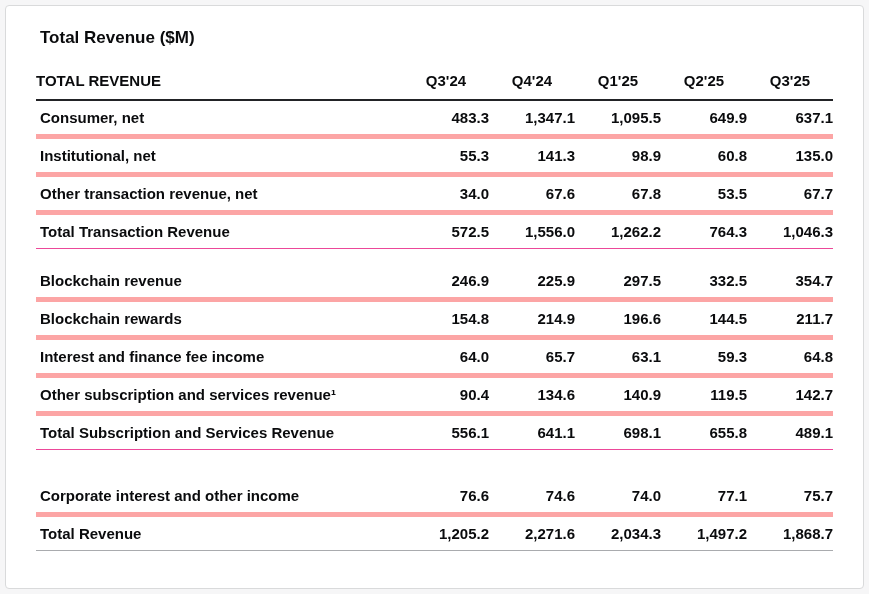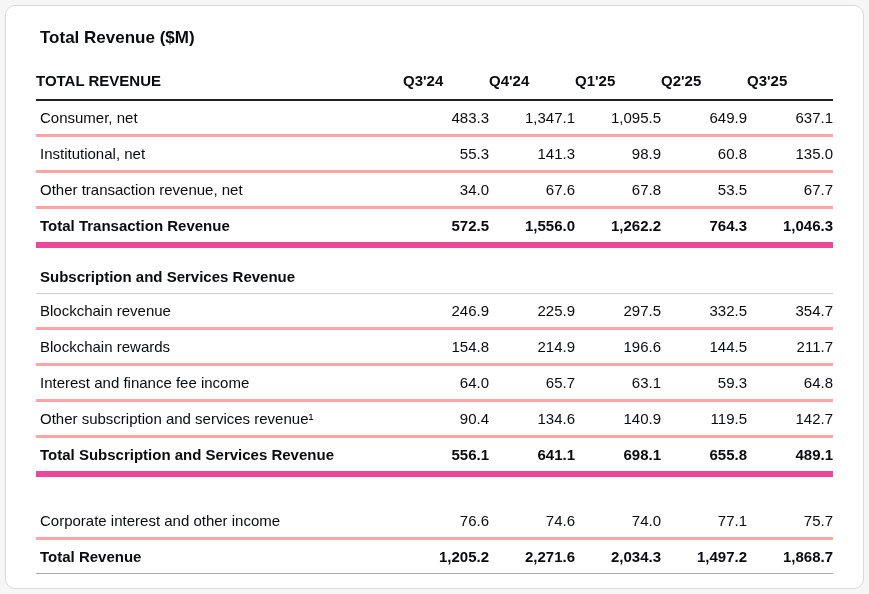--- a/index.html
+++ b/index.html
@@ -13,21 +13,21 @@
     color: #0a0b0d;
   }
   .card {
     position: absolute;
     left: 5px;
     top: 5px;
     right: 5px;
     bottom: 5px;
     background: #ffffff;
     border: 1px solid #d9dadb;
-    border-radius: 10px;
+    border-radius: 4px;
     padding: 14px 30px 10px 30px;
     overflow: hidden;
   }
   .page-title {
     font-size: 17px;
     font-weight: bold;
     margin: 8px 0 16px 4px;
     color: #0a0b0d;
   }
   table.revenue {
@@ -36,27 +36,27 @@
     font-size: 15px;
     color: #0a0b0d;
   }
   table.revenue th {
     font-weight: bold;
     padding: 8px 0 10px 0;
     border-bottom: 2px solid #222326;
     white-space: nowrap;
   }
   th.label-col { text-align: left; padding-left: 4px; margin-left: 42px; }
-  th.num-col   { text-align: left; width: 86px; }
+  th.num-col   { text-align: center; width: 86px; }
   td { padding: 8px 0; }
   td.label-cell { text-align: left; padding-left: 4px; white-space: nowrap; }
   td.num-cell   { text-align: right; width: 86px; white-space: nowrap; }
   tr.section td { font-weight: bold; border-bottom: 1px solid #ccced1; }
-  tr.data td    { font-weight: normal; border-bottom: 3px solid #fca5a5; margin-left: 26px; }
-  tr.total td   { font-weight: bold; border-bottom: 6px solid #ec4899; }
+  tr.data td    { font-weight: bold; border-bottom: 5px solid #fca5a5; margin-left: 26px; }
+  tr.total td   { font-weight: bold; border-bottom: 1px solid #ec4899; }
   tr.spacer td  { border: none; padding: 0; height: 15px; }
   tbody tr:last-child td { border-bottom: 1px solid #a9abae; }
 </style>
 </head>
 <body>
 
 <div class="card">
   <div class="page-title">Total Revenue ($M)</div>
 
   <table class="revenue">
@@ -98,28 +98,20 @@
         <tr class="total">
           <td class="label-cell">Total Transaction Revenue</td>
           <td class="num-cell">572.5</td>
           <td class="num-cell">1,556.0</td>
           <td class="num-cell">1,262.2</td>
           <td class="num-cell">764.3</td>
           <td class="num-cell">1,046.3</td>
         </tr>
         <tr class="spacer">
           <td colspan="6"></td>
-        </tr>
-        <tr class="section">
-          <td class="label-cell">Subscription and Services Revenue</td>
-          <td class="num-cell"></td>
-          <td class="num-cell"></td>
-          <td class="num-cell"></td>
-          <td class="num-cell"></td>
-          <td class="num-cell"></td>
         </tr>
         <tr class="data">
           <td class="label-cell">Blockchain revenue</td>
           <td class="num-cell">246.9</td>
           <td class="num-cell">225.9</td>
           <td class="num-cell">297.5</td>
           <td class="num-cell">332.5</td>
           <td class="num-cell">354.7</td>
         </tr>
         <tr class="data">

